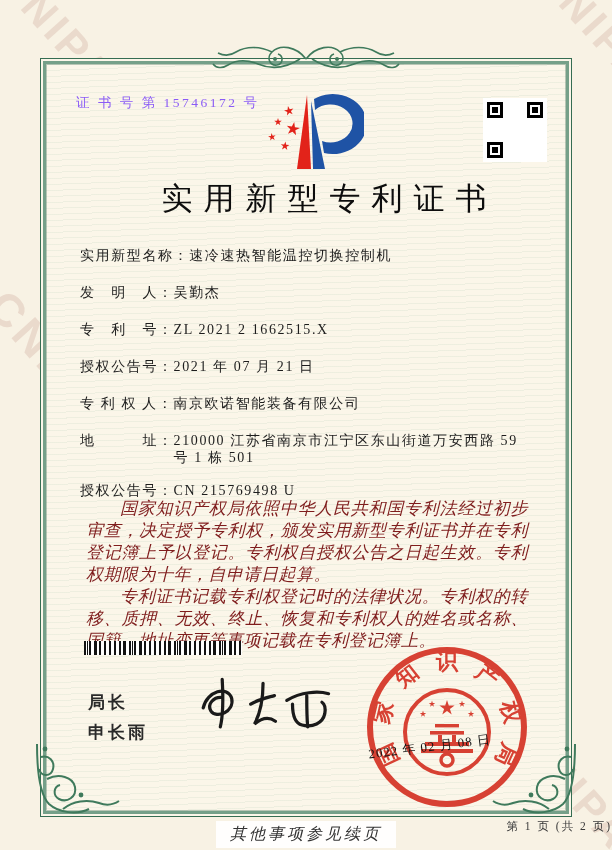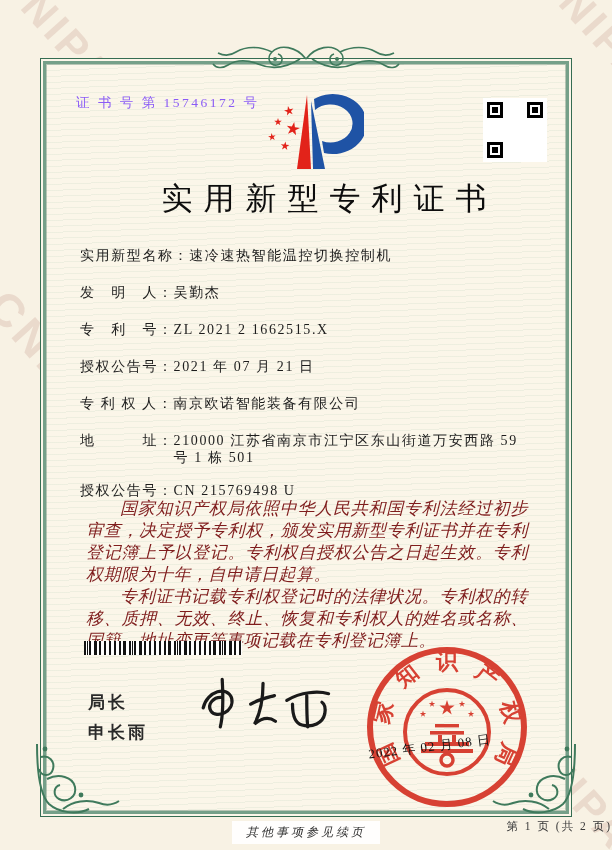--- a/index.html
+++ b/index.html
@@ -70,21 +70,21 @@
     font-family:"Liberation Sans","DejaVu Sans",sans-serif;
     font-size:17px;font-weight:600;letter-spacing:3px;line-height:30px;color:#2a2a2a;}
   .signature{position:absolute;left:188px;top:668px;}
   .seal{position:absolute;left:360px;top:640px;width:174px;height:174px;}
   .seal-date{position:absolute;left:368px;top:737px;width:140px;
     font-size:13px;letter-spacing:1px;color:#141414;transform:rotate(-7deg);white-space:nowrap;}
   .page-info{position:absolute;left:0;right:0;top:783px;text-align:right;
     font-size:11.5px;letter-spacing:2px;color:#3a3a3a;margin-top:36px;}
   .footer-note{position:absolute;left:0;right:0;top:821px;text-align:center;z-index:2;}
   .footer-note span{display:inline-block;background:rgba(255,255,255,0.9);
-    padding:3px 14px;font-size:12px;letter-spacing:3px;color:#333;font-style:italic;}
+    padding:3px 14px;font-size:16px;letter-spacing:3px;color:#333;font-style:italic;}
 </style>
 </head>
 <body>
 
 <span class="watermark wm1">CNIPA</span>
 <span class="watermark wm2">CNIPA</span>
 <span class="watermark wm3">CNIPA</span>
 <span class="watermark wm4">CNIPA</span>
 <span class="watermark wm5">CNIPA</span>
 <span class="watermark wm6">CNIPA</span>

